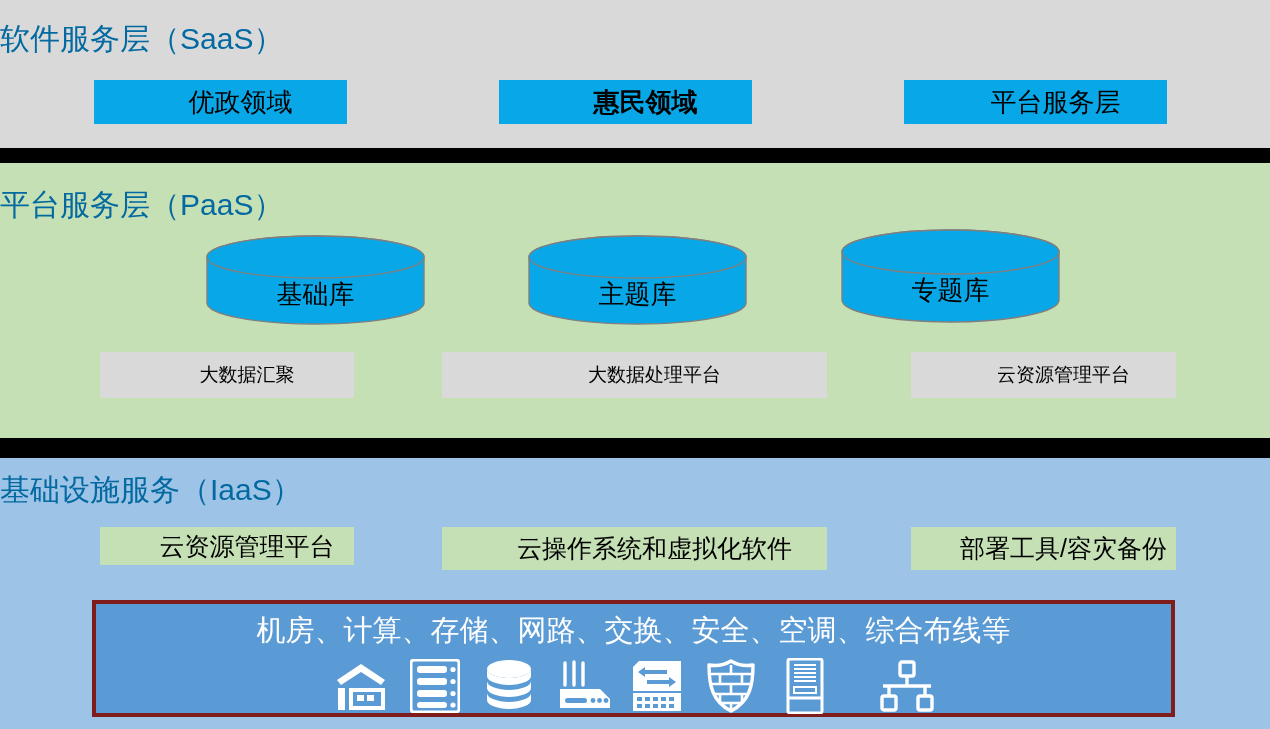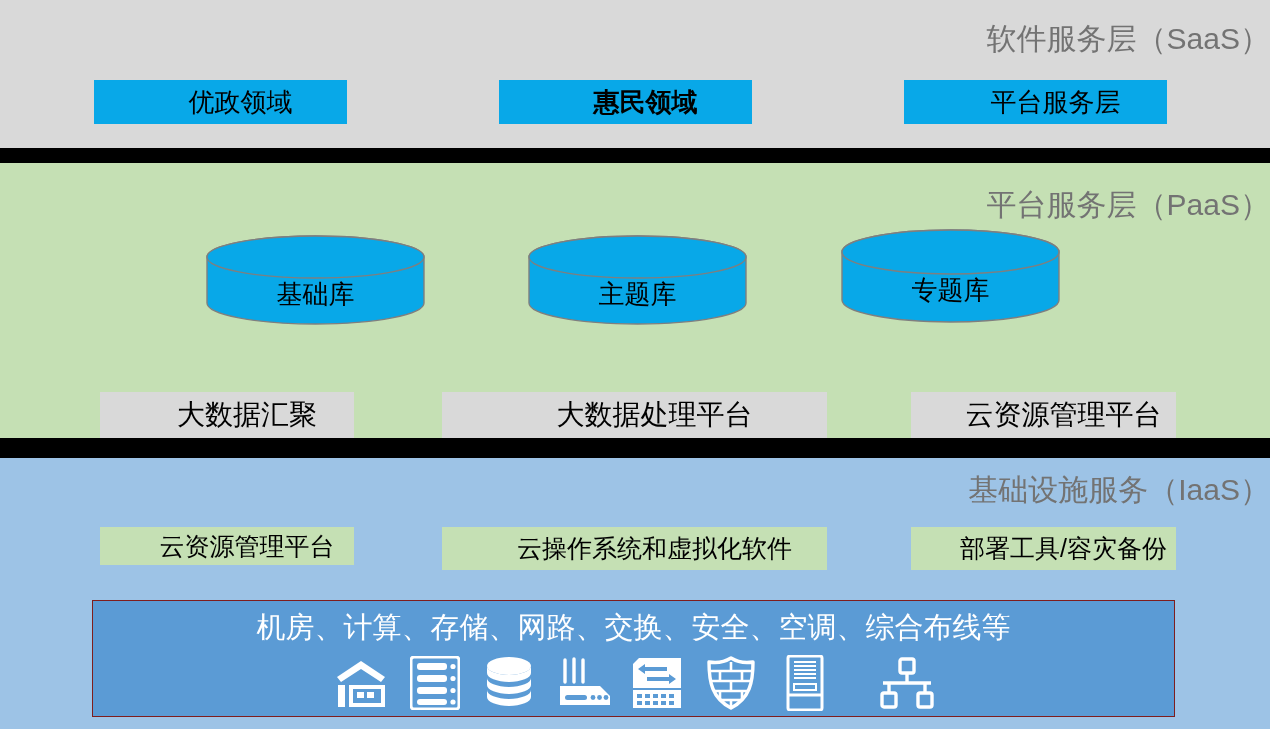--- a/index.html
+++ b/index.html
@@ -36,22 +36,22 @@
     background: #000000;
   }
   .divider-1 { top: 148px; height: 15px; }
   .divider-2 { top: 438px; height: 20px; }
 
   
   .layer-title {
     position: absolute;
     left: 0;
     width: 1270px;
-    text-align: right;
-    color: #737373;
+    text-align: left;
+    color: #0369a1;
     font-size: 30px;
     line-height: 34px;
     white-space: nowrap;
   }
 
   
   .box {
     position: absolute;
     box-sizing: border-box;
     display: flex;
@@ -60,22 +60,21 @@
     color: #000000;
     white-space: nowrap;
     padding-left: 40px;
   }
   .box-saas {
     background: #08A8E8;
     font-size: 26px;
   }
   .box-gray {
     background: #D9D9D9;
-    font-size: 28px;
-    margin-top: 40px;
+    font-size: 19px;
   }
   .box-green {
     background: #C5E0B4;
     font-size: 25px;
   }
 
   
   .cylinder {
     position: absolute;
   }
@@ -97,21 +96,21 @@
 
   
   .infra-panel {
     position: absolute;
     left: 92px;
     top: 600px;
     width: 1083px;
     height: 117px;
     box-sizing: border-box;
     background: #5B9BD5;
-    border: 1px solid #7f1d1d;
+    border: 4px solid #7f1d1d;
   }
   .infra-text {
     position: absolute;
     left: 0;
     top: 9px;
     width: 100%;
     text-align: center;
     color: #FFFFFF;
     font-size: 29px;
     line-height: 34px;

